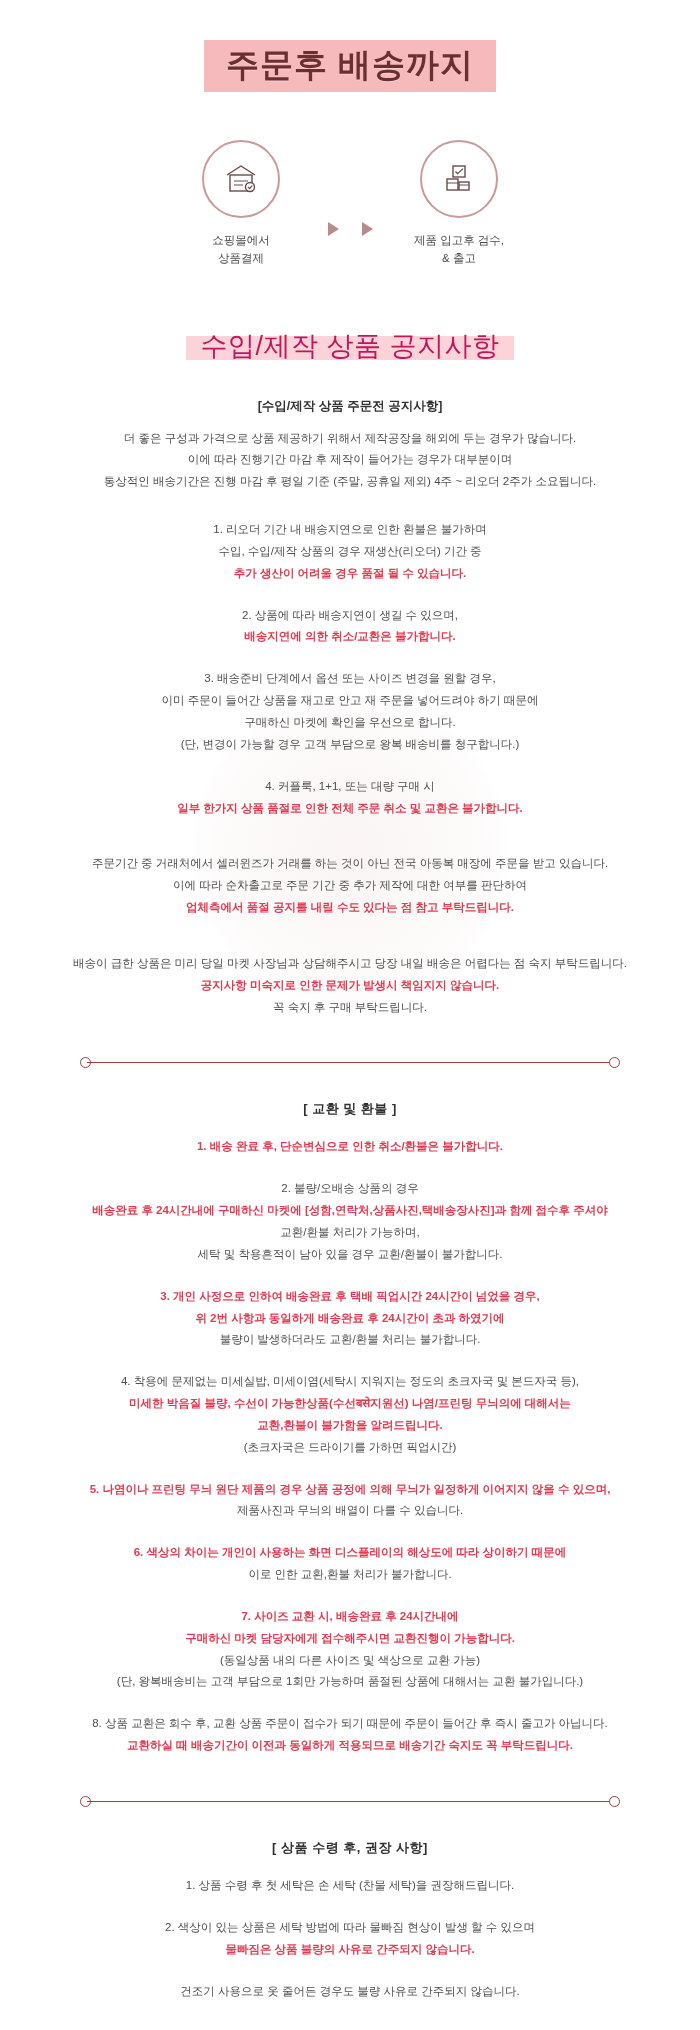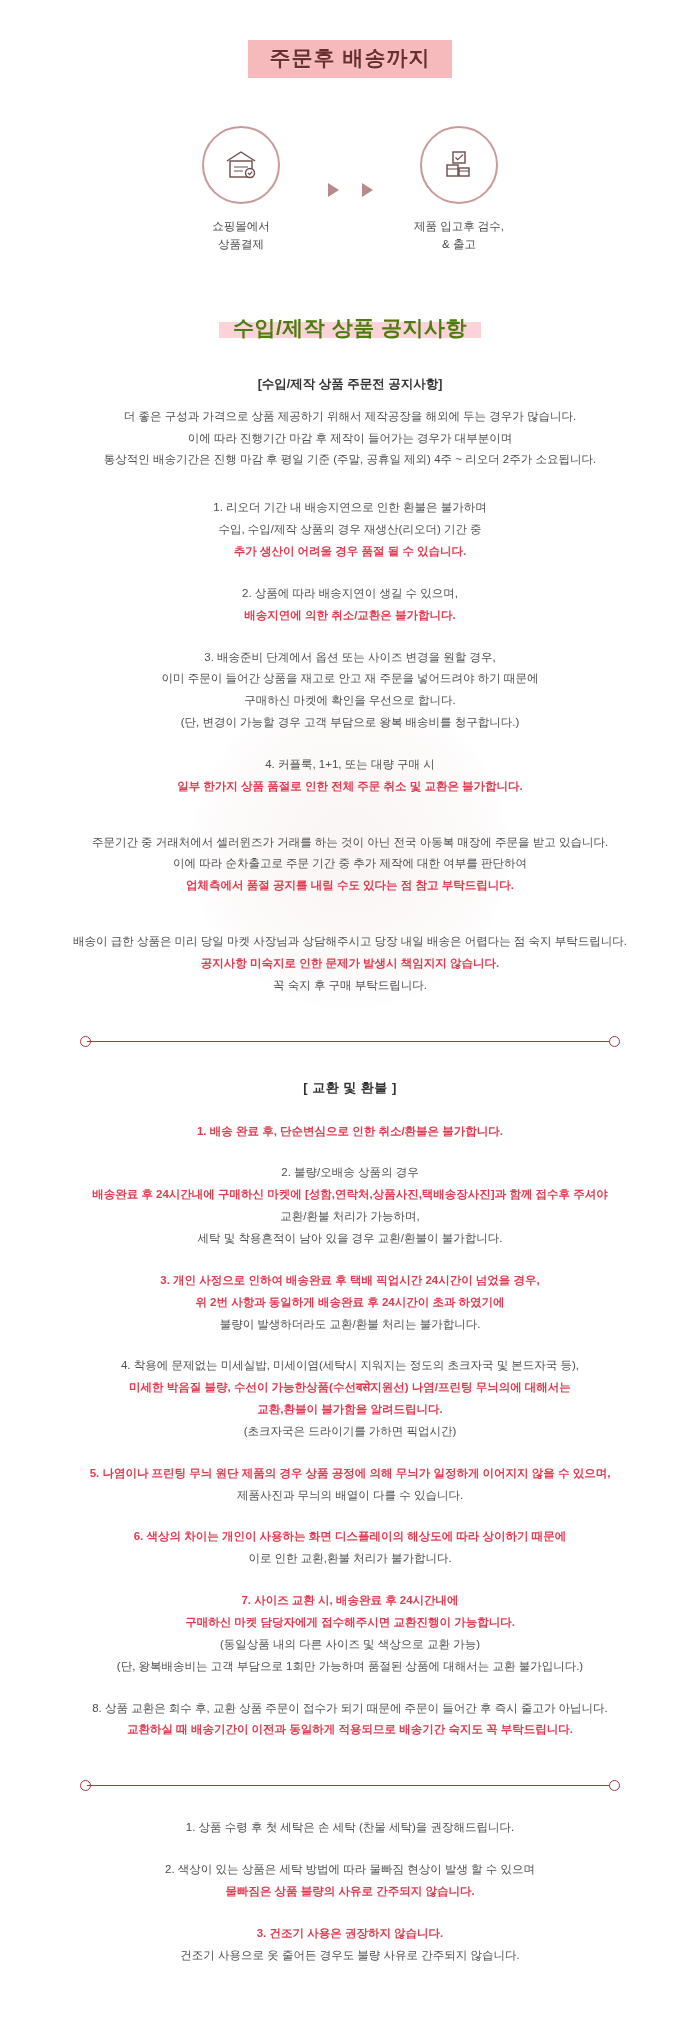--- a/index.html
+++ b/index.html
@@ -40,33 +40,33 @@
     text-align: center;
     padding-top: 40px;
   }
   .banner {
     display: inline-block;
     background: #f6b9bc;
     padding: 6px 22px 8px 22px;
     position: relative;
   }
   .banner-text {
-    font-size: 21px;
+    font-size: 33px;
     font-weight: bold;
     color: #6b2f2f;
     letter-spacing: 1px;
     line-height: 1.15;
     text-shadow: 0 1px 0 rgba(255,255,255,0.35);
   }
   
   .steps {
     margin-top: 48px;
     display: flex;
     justify-content: center;
-    align-items: center;
+    align-items: flex-end;
     gap: 0px;
   }
   .step {
     width: 150px;
     text-align: center;
   }
   .circle {
     width: 78px;
     height: 78px;
     border: 2px solid #c99a9a;
@@ -100,37 +100,37 @@
   }
 
   
   .section-title-wrap {
     text-align: center;
     margin-top: 60px;
   }
   .section-title {
     display: inline-block;
     position: relative;
-    font-size: 21px;
-    font-weight: bold;
-    color: #4d7c0f;
+    font-size: 27px;
+    font-weight: normal;
+    color: #be185d;
     padding: 0 6px 0 6px;
     letter-spacing: 0.5px;
   }
   .section-title .hl {
     position: absolute;
     left: -8px; right: -8px;
     top: 8px; bottom: 4px;
     background: #fbd3d8;
     z-index: -1;
   }
 
   
   .block { margin-top: 34px; text-align: center; }
-  .block.tight { margin-top: 24px; }
+  .block.tight { margin-top: 18px; }
   .b-title {
     font-size: 12.5px;
     font-weight: bold;
     color: #333;
     margin-bottom: 13px;
   }
   .b-line {
     font-size: 11.5px;
     line-height: 1.9;
     color: #4d4d4d;
@@ -362,36 +362,36 @@
         <div class="b-line red-bold">교환하실 때 배송기간이 이전과 동일하게 적용되므로 배송기간 숙지도 꼭 부탁드립니다.</div>
       </div>
     </div>
 
     <div class="divider">
       <div class="dot left"></div>
         <div class="bar"></div>
         <div class="dot right"></div>
     </div>
 
+    <div class="sub-head">[ 상품 수령 후, 권장 사항]</div>
 
     <div class="block tight">
       <div>
         <div class="b-line">1. 상품 수령 후 첫 세탁은 손 세탁 (찬물 세탁)을 권장해드립니다.</div>
       </div>
 
       <div class="gap-20"></div>
 
       <div>
         <div class="b-line">2. 색상이 있는 상품은 세탁 방법에 따라 물빠짐 현상이 발생 할 수 있으며</div>
         <div class="b-line red-bold">물빠짐은 상품 불량의 사유로 간주되지 않습니다.</div>
       </div>
 
       <div class="gap-20"></div>
 
       <div>
-        <div class="b-line red-bold">3. 건조기 사용은 권장하지 않습니다.</div>
         <div class="b-line">건조기 사용으로 옷 줄어든 경우도 불량 사유로 간주되지 않습니다.</div>
       </div>
 
     </div>
 
   </div>
 </div>
 
 </body></html>

